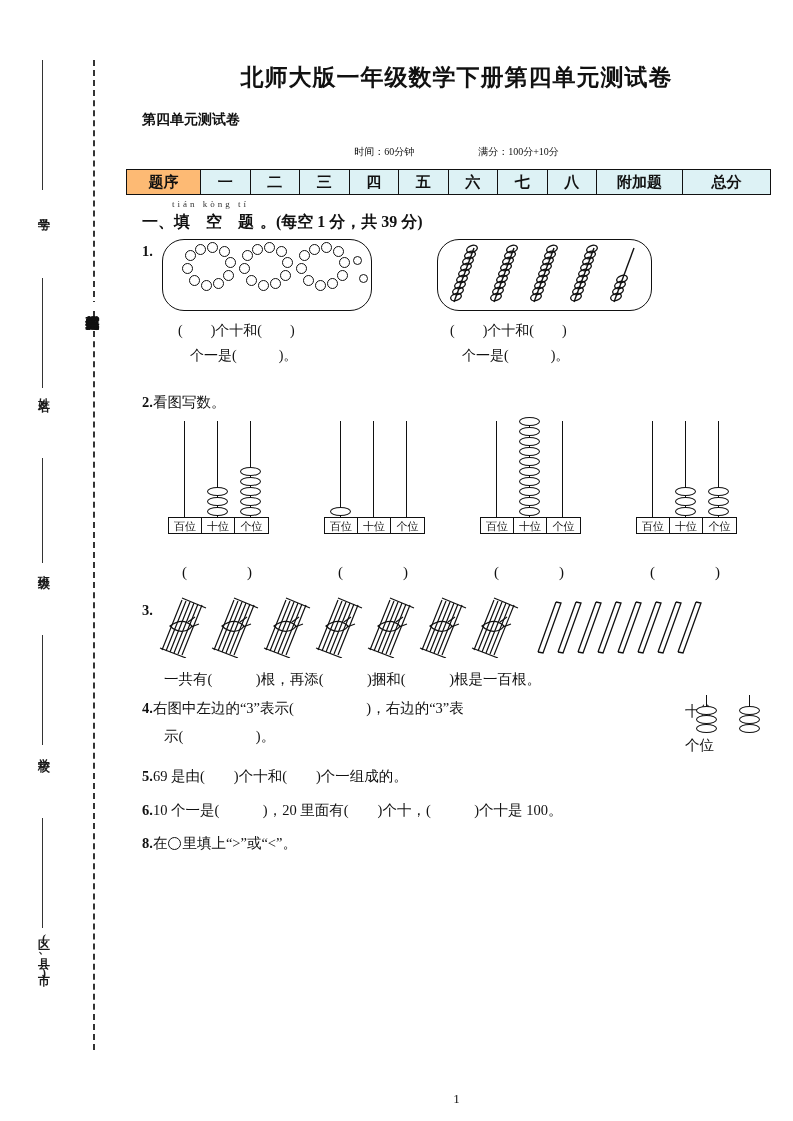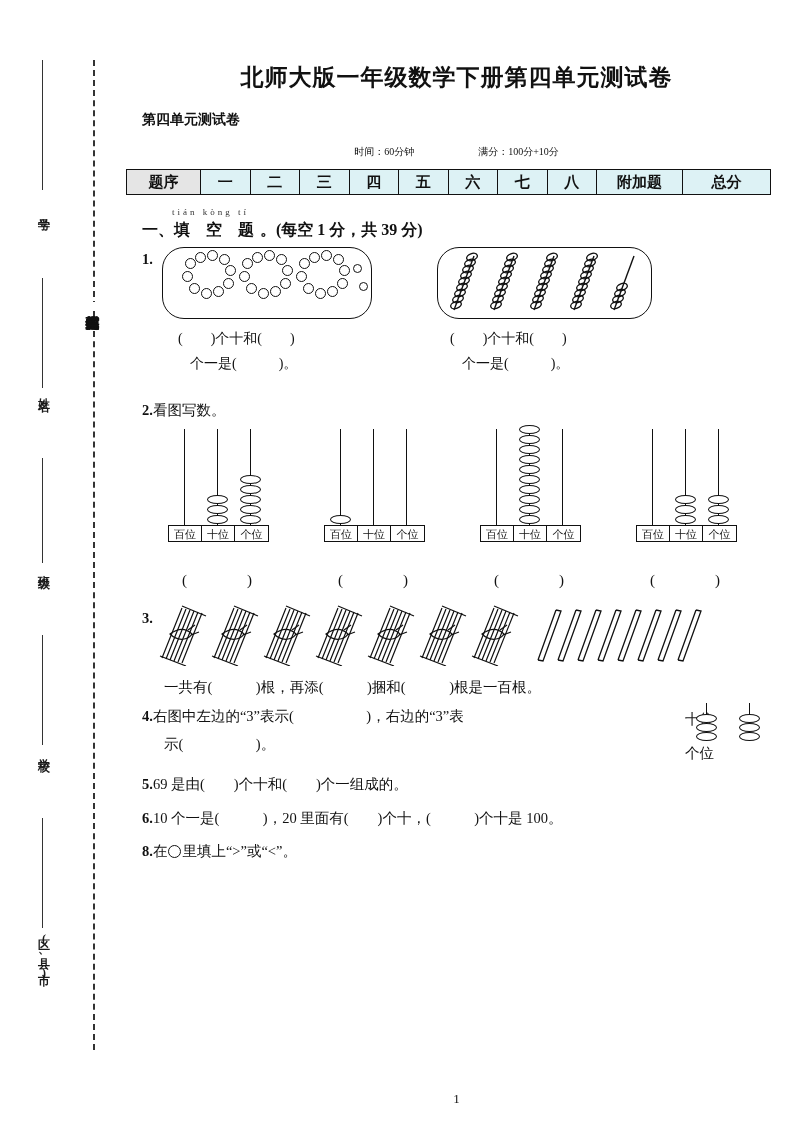--- a/index.html
+++ b/index.html
@@ -92,26 +92,26 @@
   table.score td {
     border: 1px solid #111;
     height: 25px;
     text-align: center;
     font-size: 15px;
     font-weight: 700;
     font-family: "Liberation Serif", serif;
     padding: 0;
   }
   table.score td.hd { background: #ddf2f5; }
-  table.score td.lbl { background: #e5e5e5; width: 74px; }
+  table.score td.lbl { background: #fdba74; width: 74px; }
   table.score td.wide { width: 86px; }
   table.score td.total { width: 88px; }
 
   
-  .sec-head { margin-top: 14px; position: relative; height: 34px; text-decoration: underline; }
+  .sec-head { margin-top: 6px; position: relative; height: 34px; text-decoration: underline; }
   .pinyin {
     position: absolute; left: 30px; top: -2px;
     font-size: 9px; letter-spacing: 3px;
     font-family: "Liberation Serif", serif;
     color: #333;
   }
   .sec-title {
     position: absolute; left: 0; top: 11px;
     font-size: 16px; font-weight: 700;
   }

